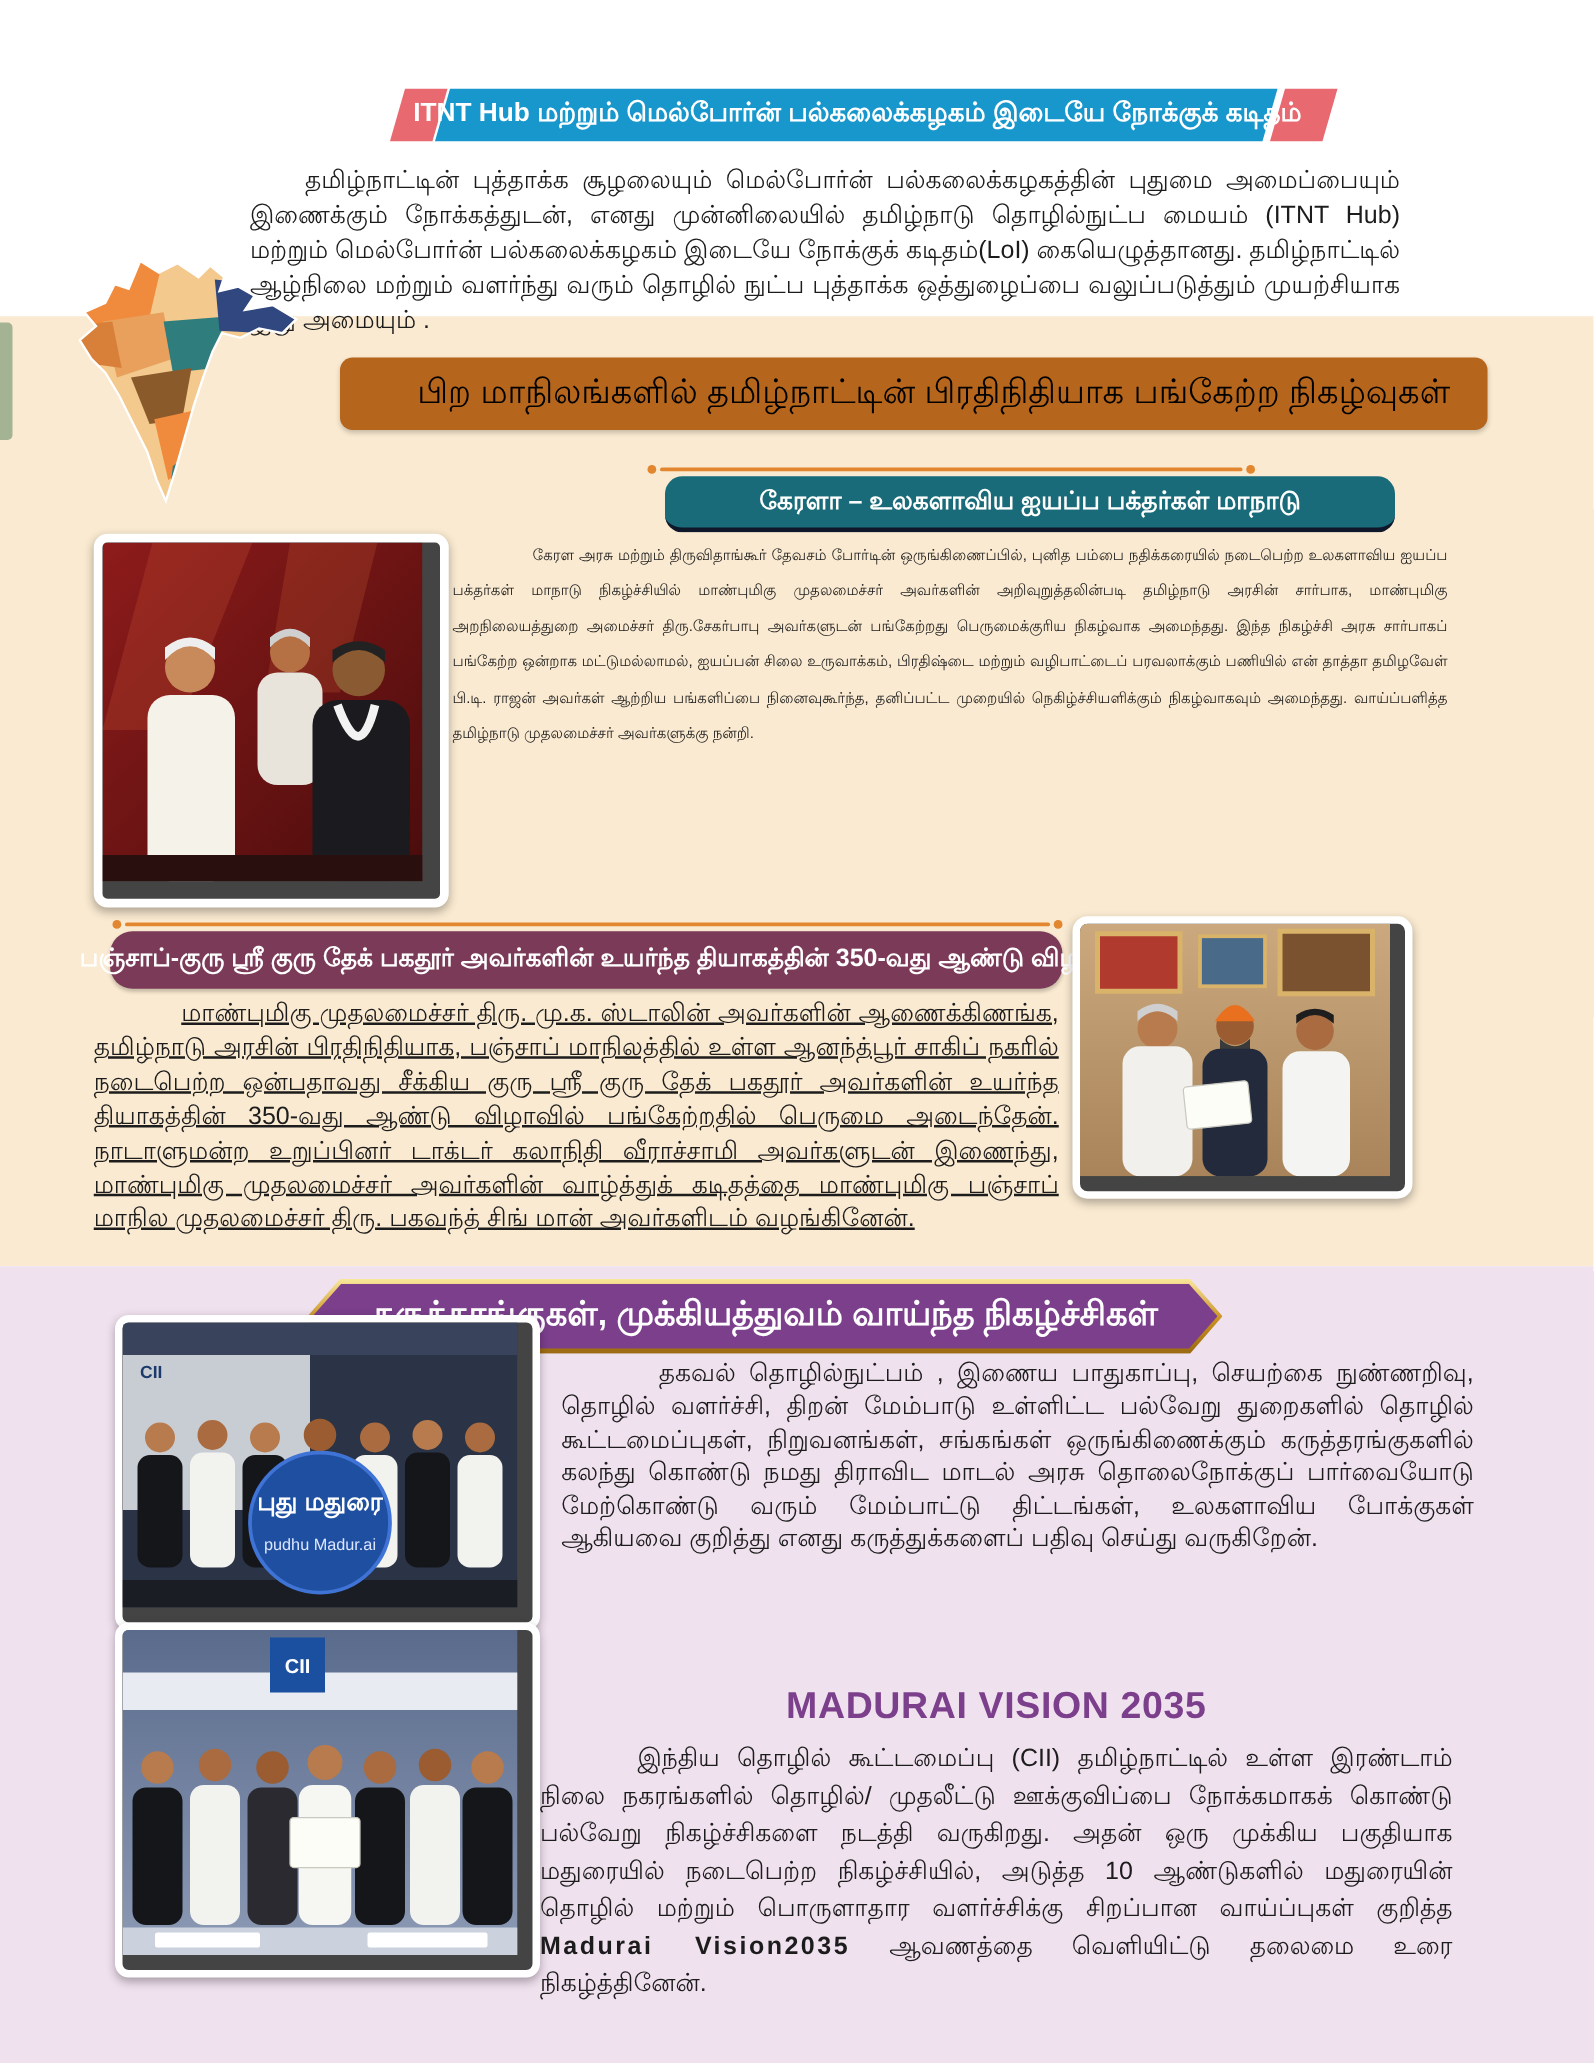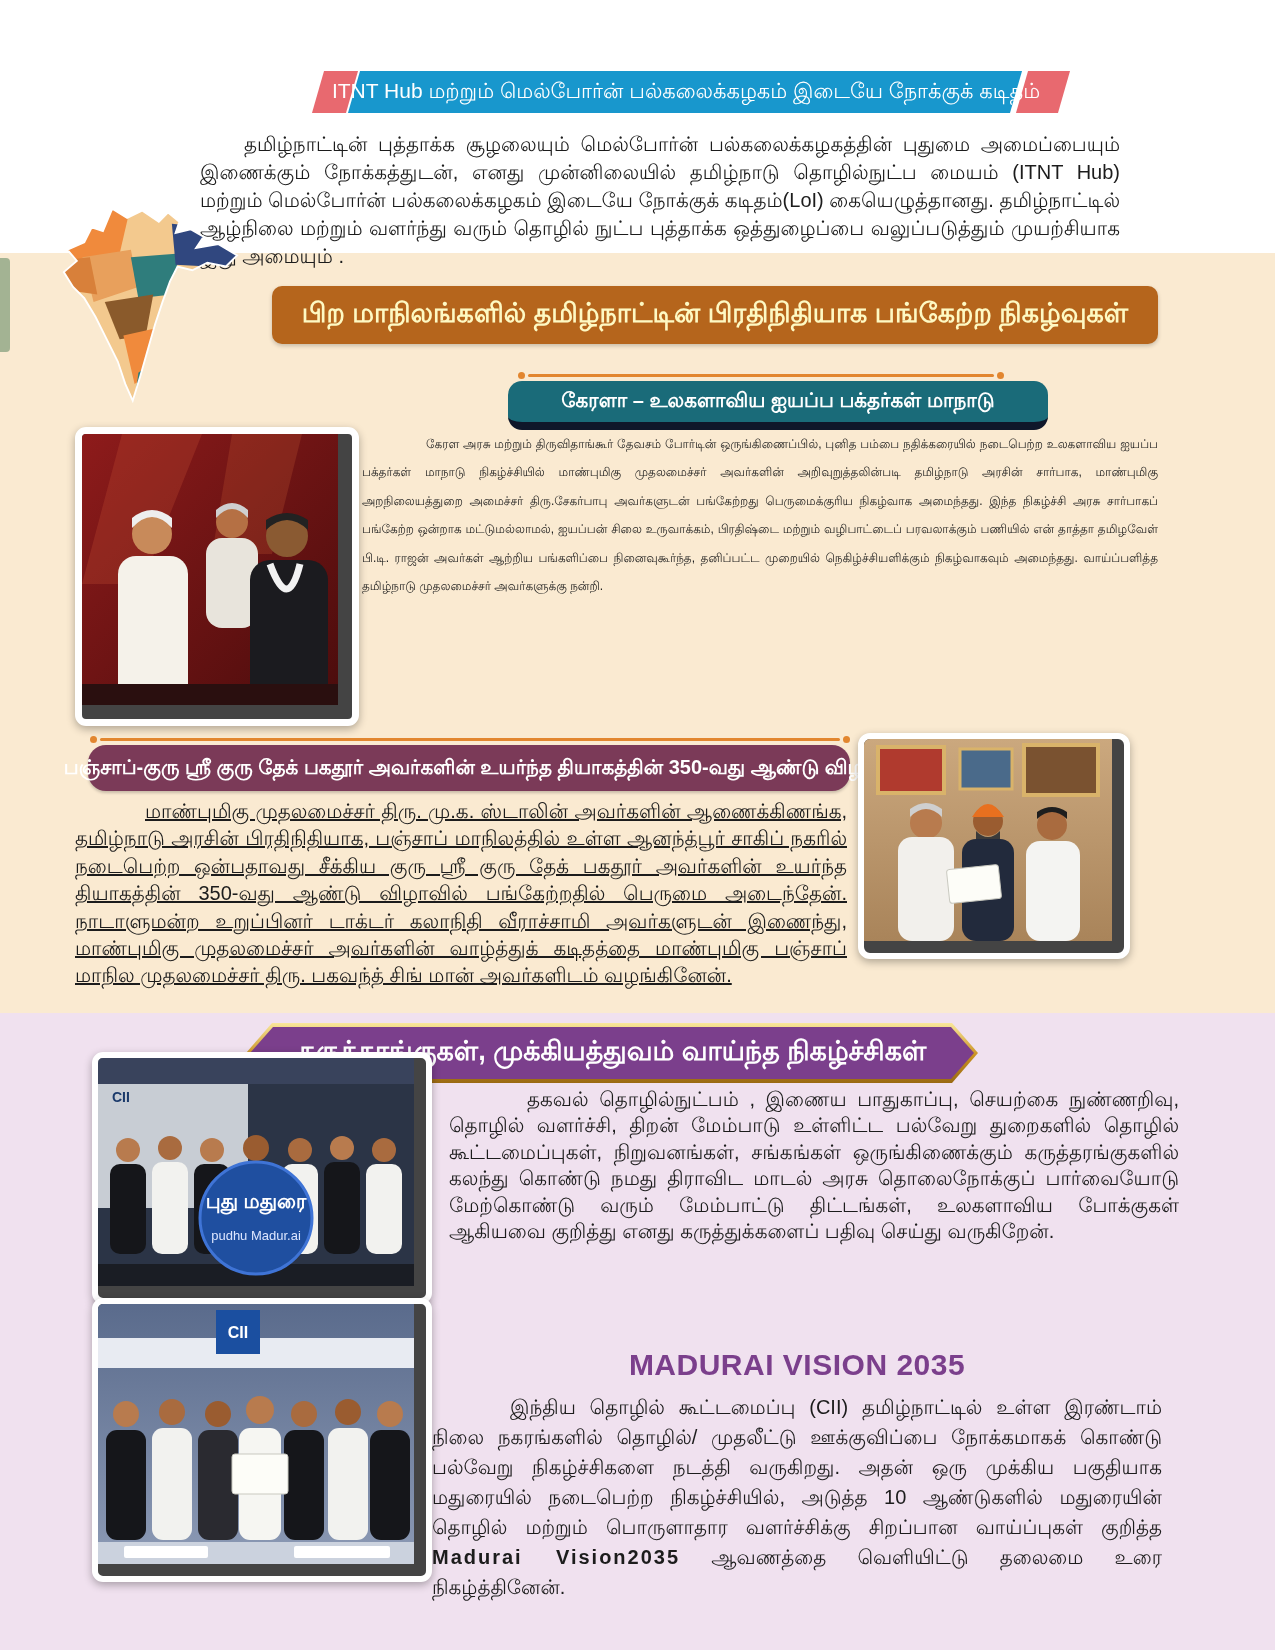--- a/index.html
+++ b/index.html
@@ -8,39 +8,39 @@
   .abs{position:absolute;}
   .bg-cream{left:0;top:253px;width:1275px;height:760px;background:#FAEAD1;}
   .bg-lavender{left:0;top:1013px;width:1275px;height:637px;background:#F0E1EF;}
 
   
   .hdr-accent{top:71px;height:42px;background:#E8696F;transform:skewX(-16deg);}
   .hdr-accent.l{left:318px;width:34px;}
   .hdr-accent.r{left:1022px;width:42px;}
   .hdr-bar{left:354px;top:71px;width:662px;height:42px;background:#1897CD;transform:skewX(-16deg);}
   .hdr-text{left:358px;top:71px;width:656px;height:42px;display:flex;align-items:center;justify-content:center;
-            color:#ffffff;font-weight:normal;font-size:21px;white-space:nowrap;}
+            color:#ffffff;font-weight:bold;font-size:21px;white-space:nowrap;}
 
   .intro{left:200px;top:118px;width:920px;font-size:20px;line-height:28px;text-align:justify;text-indent:44px;margin-top:12px;}
 
   .edge-green{left:0;top:258px;width:10px;height:94px;background:#A3B393;border-radius:0 4px 4px 0;}
 
   .section-banner{left:272px;top:286px;width:886px;height:58px;background:#B5651C;border-radius:10px;
-                  display:flex;align-items:center;justify-content:center;color:#fef9c3;font-weight:bold;font-size:27px;
-                  box-shadow:0 2px 4px rgba(0,0,0,.2);white-space:nowrap;}
+                  display:flex;align-items:center;justify-content:center;color:#000000;font-weight:normal;font-size:27px;
+                  box-shadow:0 2px 4px rgba(0,0,0,.2);white-space:nowrap;padding-left:32px;}
 
   .deco-line{height:3px;background:#E2862F;border-radius:2px;}
   .deco-line::before,.deco-line::after{content:"";position:absolute;top:-2px;width:7px;height:7px;border-radius:50%;background:#E2862F;}
   .deco-line::before{left:-10px;}
   .deco-line::after{right:-10px;}
   .line-kerala{left:528px;top:374px;width:466px;}
   .line-punjab{left:100px;top:738px;width:740px;}
 
-  .kerala-banner{left:508px;top:381px;width:540px;height:41px;background:#1A6B79;border-radius:14px;
-                 border-bottom:8px solid #0f172a;display:flex;align-items:center;justify-content:center;
+  .kerala-banner{left:532px;top:381px;width:584px;height:41px;background:#1A6B79;border-radius:14px;
+                 border-bottom:4px solid #0f172a;display:flex;align-items:center;justify-content:center;
                  color:#fff;font-weight:bold;font-size:20px;white-space:nowrap;}
 
   .photo{border:7px solid #ffffff;border-radius:11px;box-shadow:0 3px 8px rgba(0,0,0,.3);overflow:hidden;background:#444;}
   .photo svg{display:block;}
   .ph-kerala{left:75px;top:427px;width:270px;height:285px;}
   .ph-punjab{left:858px;top:733px;width:260px;height:214px;border-width:6px;border-radius:12px;}
   .ph-cii1{left:92px;top:1052px;width:328px;height:240px;border-width:6px;}
   .ph-cii2{left:92px;top:1298px;width:328px;height:272px;border-width:6px;}
 
   .kerala-text{left:362px;top:430px;width:796px;font-size:12px;line-height:28.4px;text-align:justify;text-indent:64px;}

